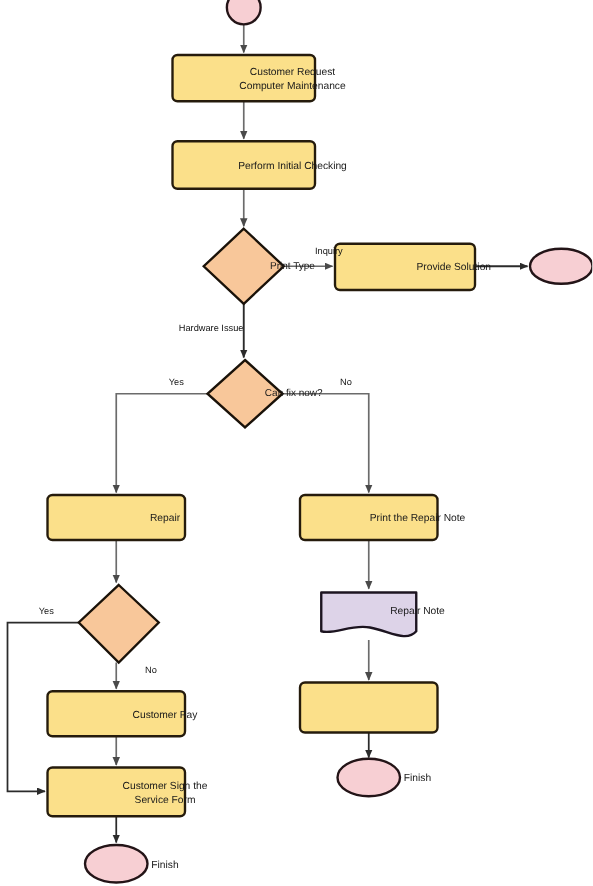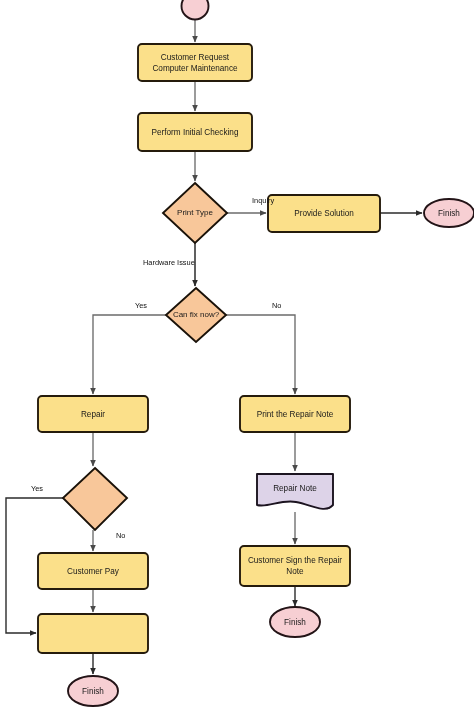--- a/index.html
+++ b/index.html
@@ -31,20 +31,21 @@
     position: absolute;
     display: flex;
     align-items: center;
     justify-content: center;
     text-align: center;
     color: #1a1a1a;
     font-size: 8.2px;
     line-height: 11px;
     pointer-events: none;
     white-space: pre-line;
+    padding-left: 39px;
   }
   .edge-label {
     position: absolute;
     color: #111111;
     font-size: 7.4px;
     line-height: 9px;
     white-space: nowrap;
     margin-left: 16px;
   }
   .diamond-label {
@@ -151,29 +152,29 @@
 
   <div class="node-label" style="left:424px; top:199px; width:50px; height:28px;">Finish</div>
 
   <div class="node-label diamond-label" style="left:156px; top:308px; width:80px; height:14px;">Can fix now?</div>
 
   <div class="node-label" style="left:38px; top:396px; width:110px; height:36px;">Repair</div>
 
 
   <div class="node-label" style="left:38px; top:553px; width:110px; height:36px;text-align:center;">Customer Pay</div>
 
+  <div class="node-label" style="left:38px; top:614px; width:110px; height:39px;">Customer Sign the
+Service Form</div>
 
   <div class="node-label" style="left:68px; top:677px; width:50px; height:28px;">Finish</div>
 
   <div class="node-label" style="left:240px; top:396px; width:110px; height:36px;">Print the Repair Note</div>
 
   <div class="node-label" style="left:253px; top:478px; width:84px; height:20px;">Repair Note</div>
 
-  <div class="node-label" style="left:240px; top:546px; width:110px; height:40px;">Customer Sign the Repair
-Note</div>
 
   <div class="node-label" style="left:270px; top:608px; width:50px; height:28px;">Finish</div>
 
   <div class="edge-label" style="left:236px; top:196px;">Inquiry</div>
 
   <div class="edge-label" style="left:127px; top:258px;">Hardware Issue</div>
 
   <div class="edge-label" style="left:119px; top:301px;">Yes</div>
 
   <div class="edge-label" style="left:256px; top:301px;">No</div>

